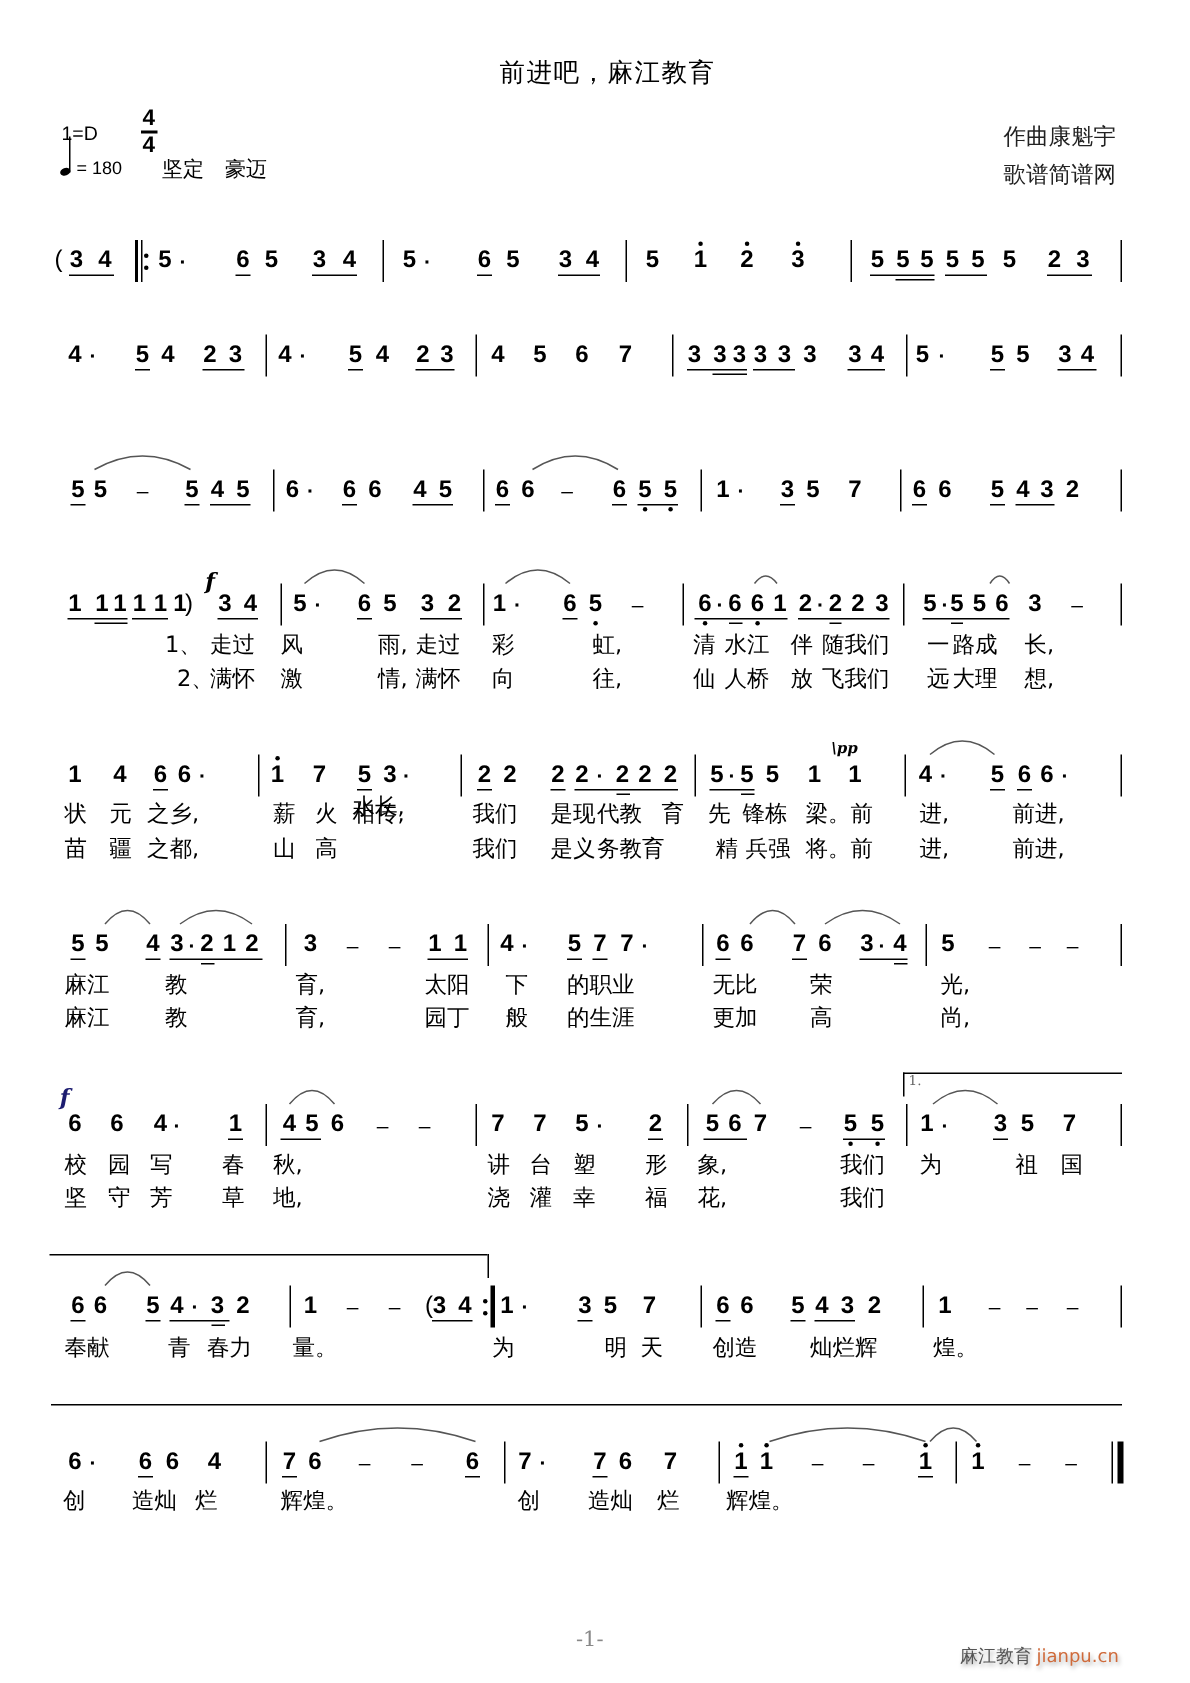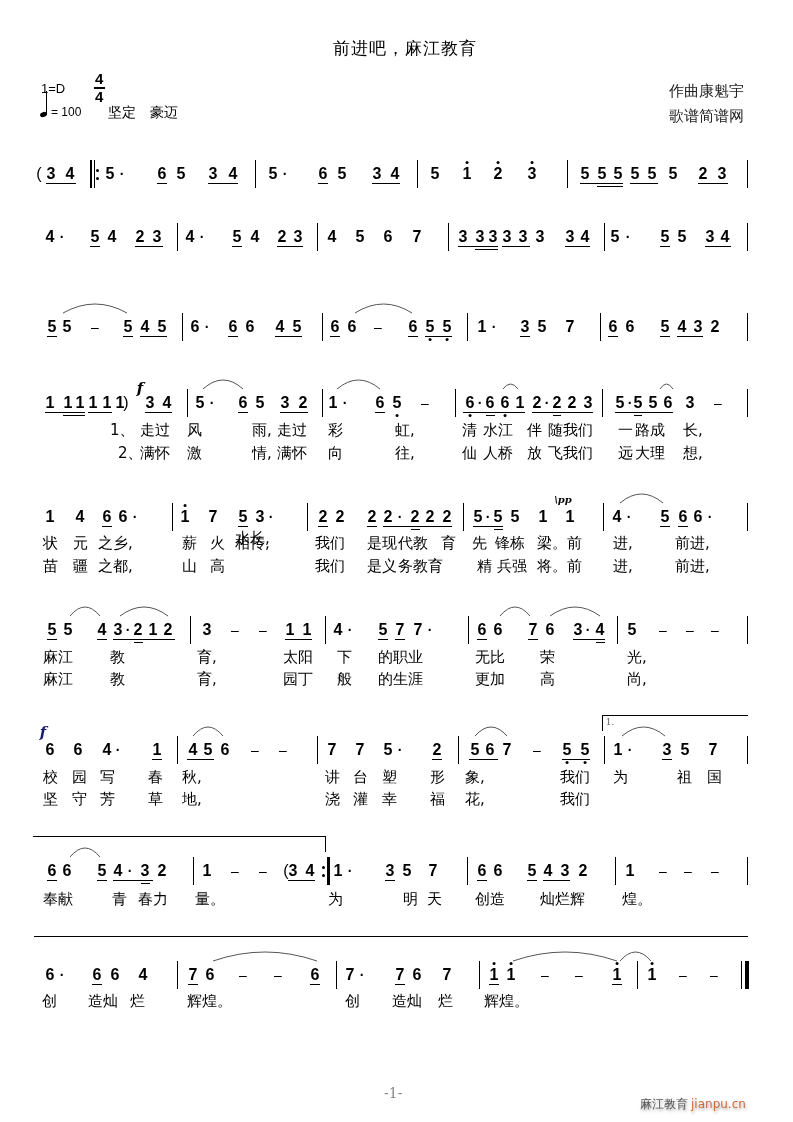--- a/index.html
+++ b/index.html
@@ -60,21 +60,21 @@
   <div>
     <span class="ts-top">4</span>
     <span class="ts-line"></span>
     <span class="ts-bot">4</span>
   </div>
 
   <div>
     <div class="abs tempo-stem"></div>
     <div class="abs tempo-head"></div>
   </div>
-  <div class="abs tempo">= 100</div>
+  <div class="abs tempo">= 180</div>
   <div class="abs expr">坚定　豪迈</div>
 
   <div class="abs composer">作曲康魁宇</div>
   <div class="abs lyricist">歌谱简谱网</div>
 
   <svg id="slur-layer" xmlns="http://www.w3.org/2000/svg" width="793" height="1122" viewBox="0 0 793 1122">
       <path d="M 63 313 Q 95 295 127 313"></path>
       <path d="M 355 313 Q 383.5 295 412 313"></path>
       <path d="M 203 389 Q 223 371 243 389"></path>
       <path d="M 337 389 Q 358.5 371 380 389"></path>

